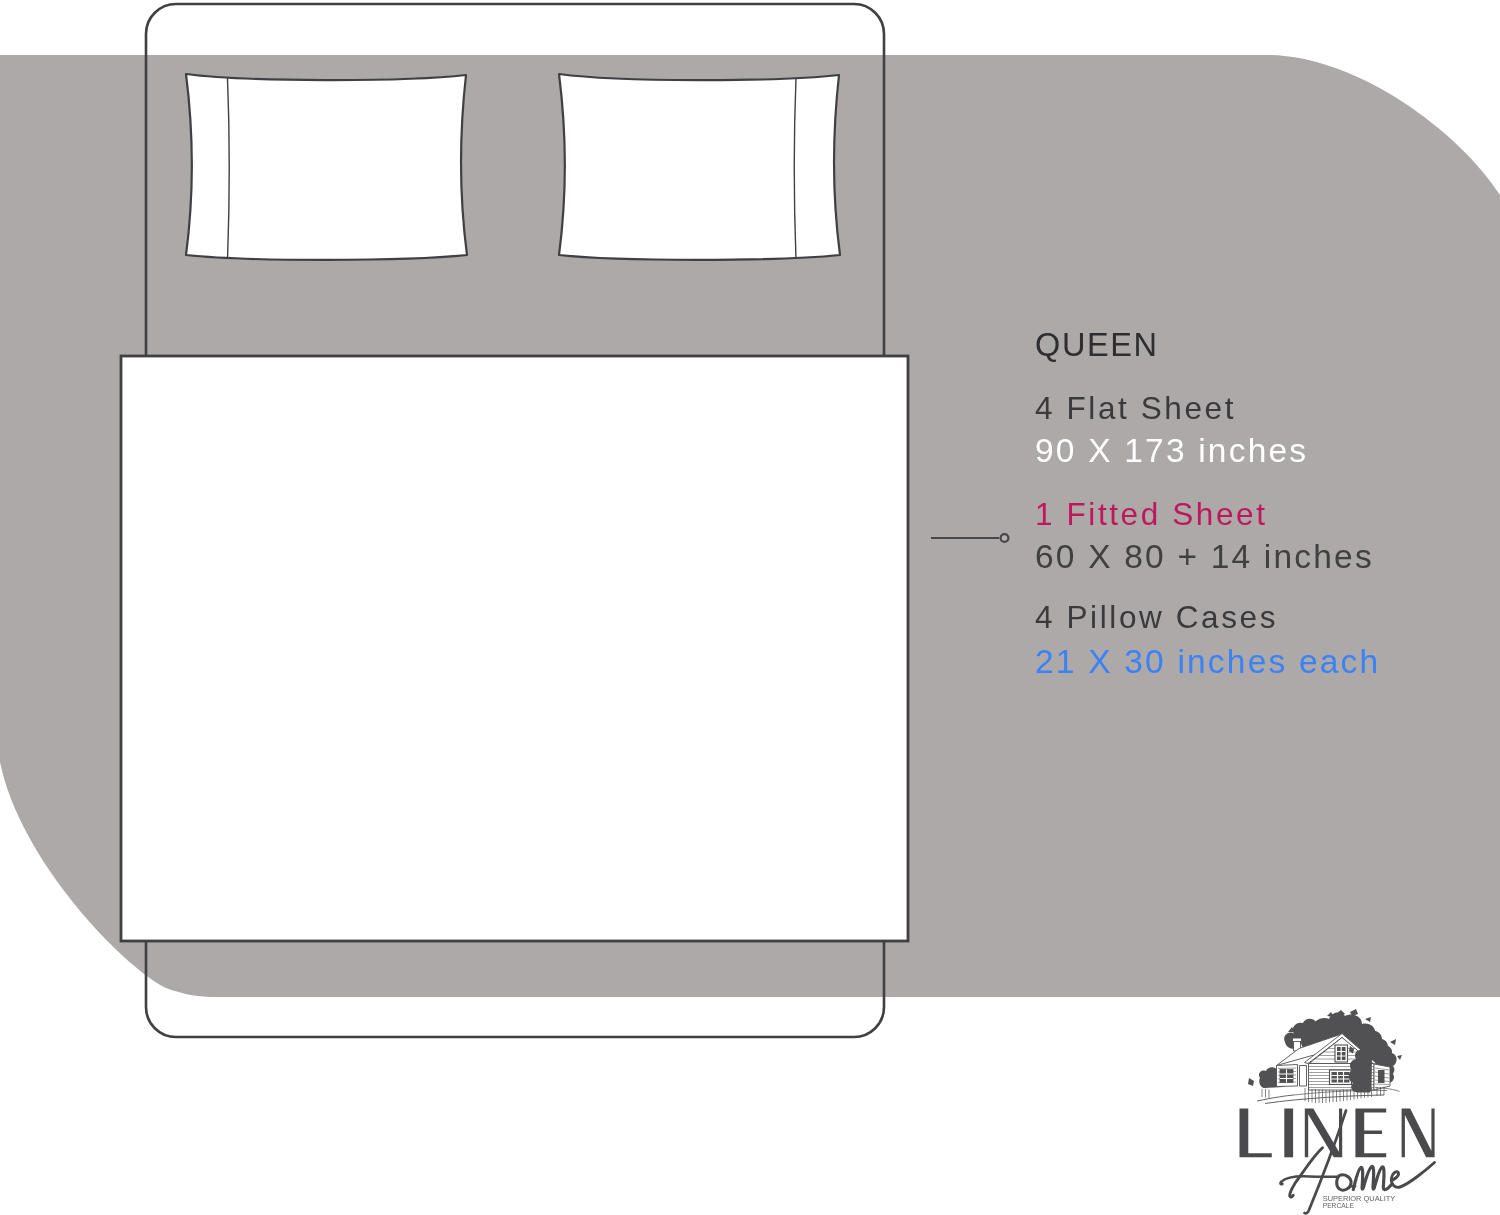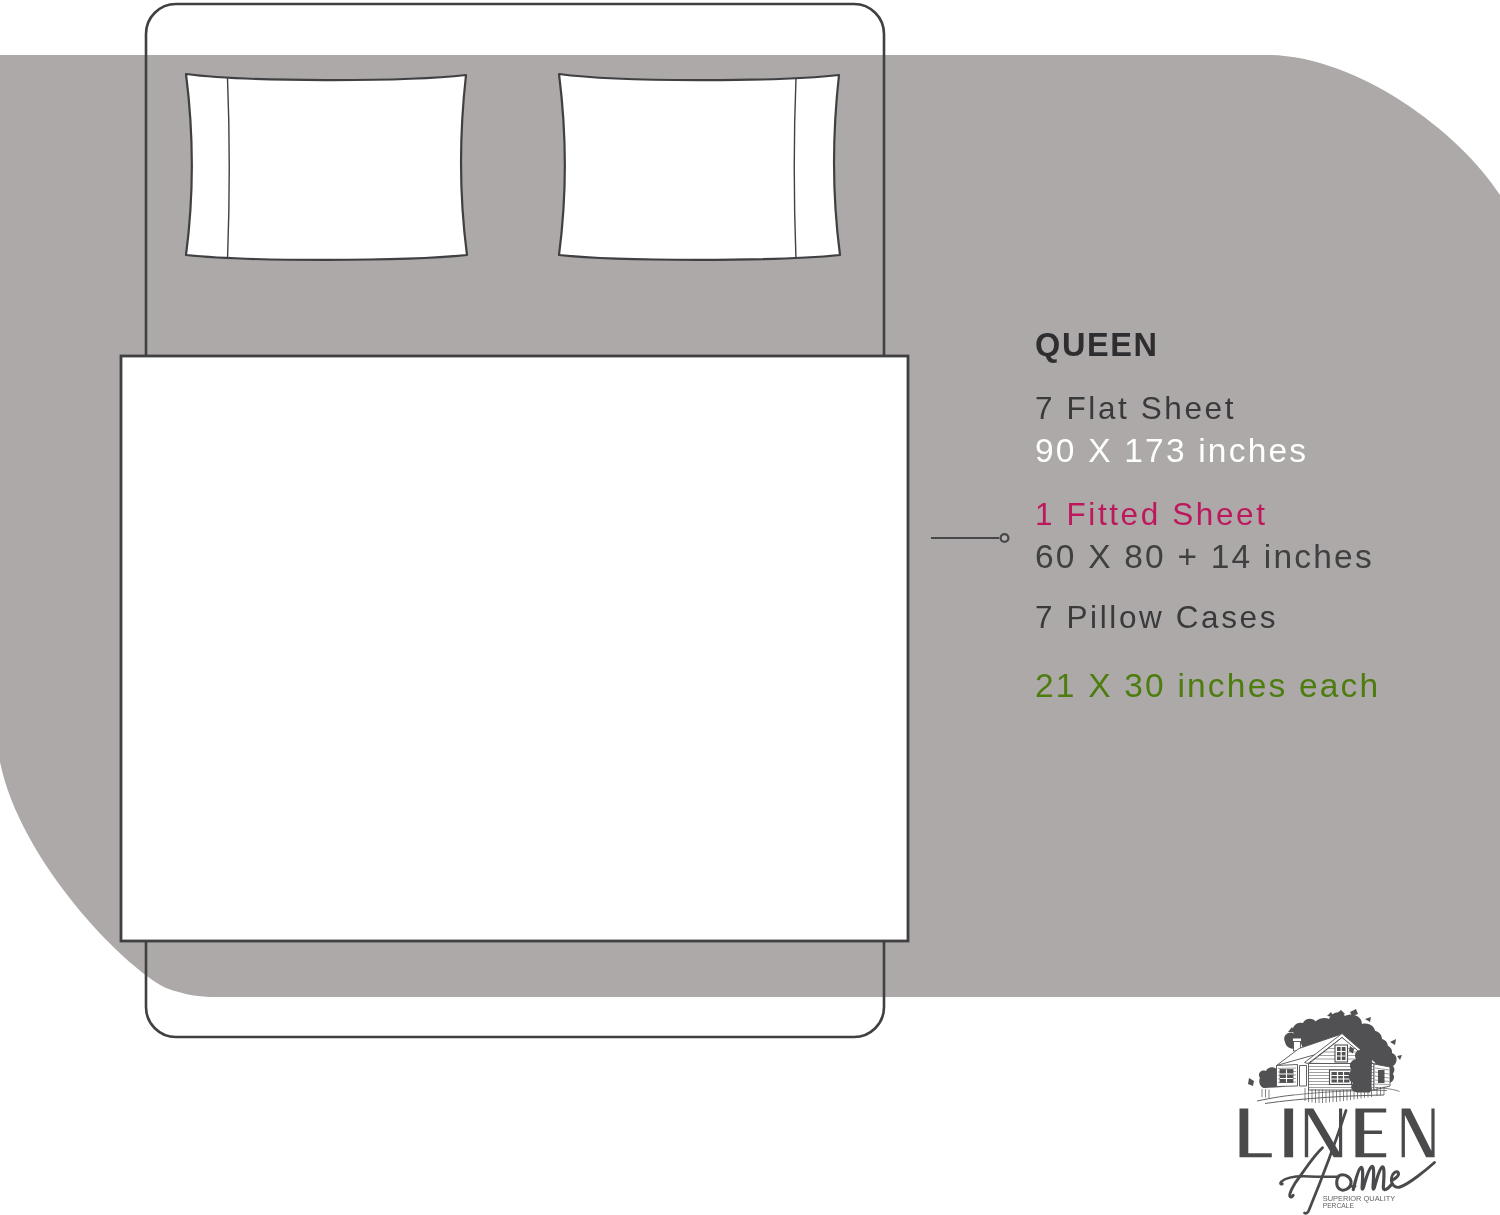--- a/index.html
+++ b/index.html
@@ -29,33 +29,33 @@
     <path d="M238,5 C235.5,68 235.5,120 238,186" fill="none" stroke="#404042" stroke-width="1.4"></path>
   </g>
 
   <rect x="121" y="356" width="787" height="585" fill="#ffffff" stroke="#404042" stroke-width="2.8"></rect>
 
   <line x1="931" y1="538" x2="999" y2="538" stroke="#48484a" stroke-width="2.2"></line>
 
   <circle cx="1004.5" cy="538" r="3.9" fill="#b5b3b3" stroke="#48484a" stroke-width="2.3"></circle>
 </svg>
 
-<div class="abs" style="left:1035px;top:329px;font-size:32.5px;line-height:32.5px;font-weight:bold;letter-spacing:1.6px;color:#2E2E30">QUEEN</div>
+<div class="abs" style="left:1035px;top:329px;font-size:32.5px;line-height:32.5px;font-weight:normal;letter-spacing:1.6px;color:#2E2E30">QUEEN</div>
 
-<div class="abs" style="left:1035px;top:393px;font-size:31.5px;line-height:31.5px;letter-spacing:2.6px;color:#3A3A3C">7 Flat Sheet</div>
+<div class="abs" style="left:1035px;top:393px;font-size:31.5px;line-height:31.5px;letter-spacing:2.6px;color:#3A3A3C">4 Flat Sheet</div>
 
 <div class="abs" style="left:1035px;top:434px;font-size:33.5px;line-height:33.5px;letter-spacing:2.2px;color:#ffffff">90 X 173 inches</div>
 
 <div class="abs" style="left:1035px;top:498.5px;font-size:31.5px;line-height:31.5px;letter-spacing:2.6px;color:#be185d">1 Fitted Sheet</div>
 
 <div class="abs" style="left:1035px;top:540px;font-size:33.5px;line-height:33.5px;letter-spacing:2.2px;color:#404040">60 X 80 + 14 inches</div>
 
-<div class="abs" style="left:1035px;top:602px;font-size:31.5px;line-height:31.5px;letter-spacing:2.6px;color:#3A3A3C">7 Pillow Cases</div>
+<div class="abs" style="left:1035px;top:602px;font-size:31.5px;line-height:31.5px;letter-spacing:2.6px;color:#3A3A3C">4 Pillow Cases</div>
 
-<div class="abs" style="left:1035px;top:669px;font-size:33.5px;line-height:33.5px;letter-spacing:2.2px;color:#4d7c0f">21 X 30 inches each</div>
+<div class="abs" style="left:1035px;top:645px;font-size:33.5px;line-height:33.5px;letter-spacing:2.2px;color:#3b82f6">21 X 30 inches each</div>
 
 <svg class="abs" style="left:1232px;top:1004px" width="215" height="211" viewBox="0 0 215 211">
   <g fill="#515153">
 
     <path d="M70,42 C66,34 72,26 80,25 C80,17 90,12 97,15 C99,8 109,6 113,12 C120,8 130,12 130,20 C138,18 145,24 143,31 C150,32 153,40 148,45 C152,50 148,57 141,56 L90,52 C80,52 72,49 70,42 Z"></path>
     <path d="M104,10 L109,6 L113,10 L108,13 Z M118,8 L124,5 L126,10 L120,12 Z M95,12 L99,8 L102,13 Z M133,15 L139,13 L138,18 Z"></path>
     <path d="M62,30 C58,24 64,17 71,19 C73,14 81,13 84,18 L86,28 L74,40 C66,40 60,36 62,30 Z"></path>
     <path d="M53,38 C50,32 56,27 61,29 L68,34 L66,44 C60,46 54,44 53,38 Z M56,28 L60,23 L63,28 Z"></path>
     <path d="M136,28 C142,24 150,28 150,35 C156,36 158,44 153,48 C158,52 156,60 150,61 C154,66 149,72 144,70 L132,62 L128,40 Z"></path>
     <path d="M146,42 C152,38 161,42 160,49 C166,51 166,59 161,62 C165,67 160,73 155,71 L143,64 Z M158,38 L164,35 L163,41 Z M165,52 L170,51 L168,56 Z"></path>

